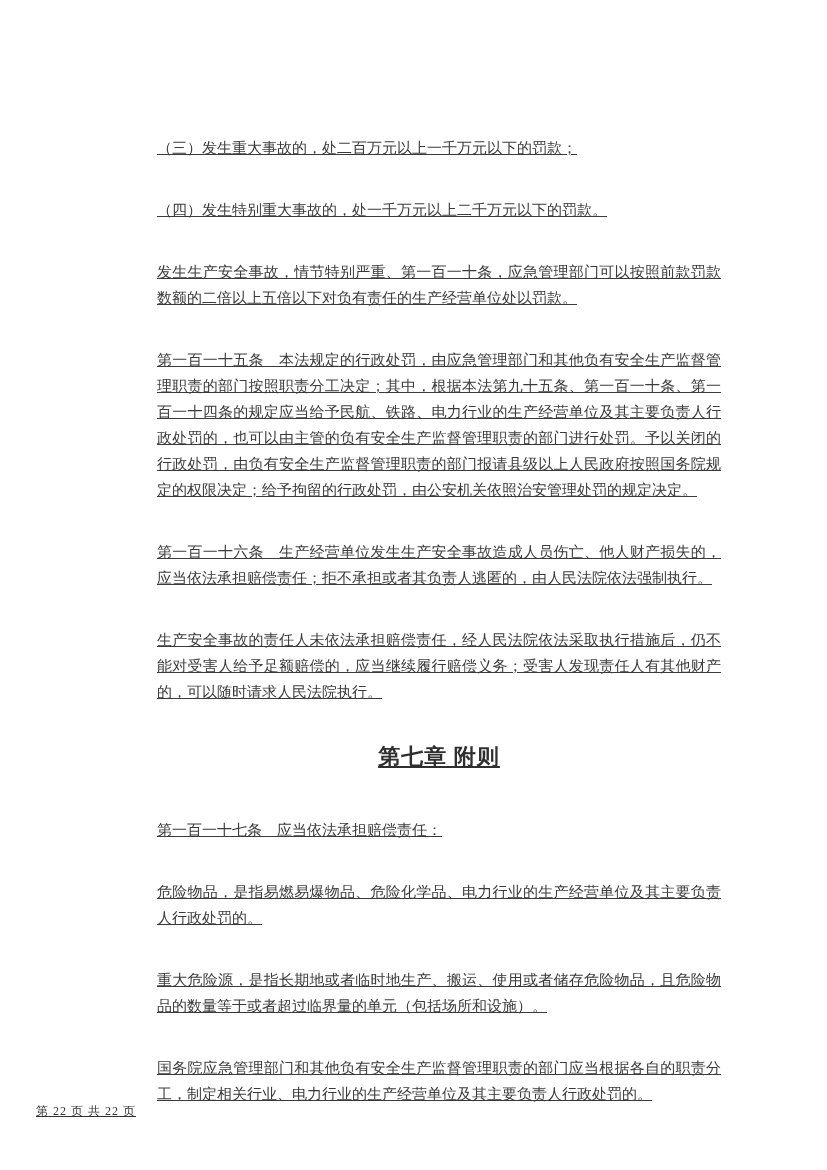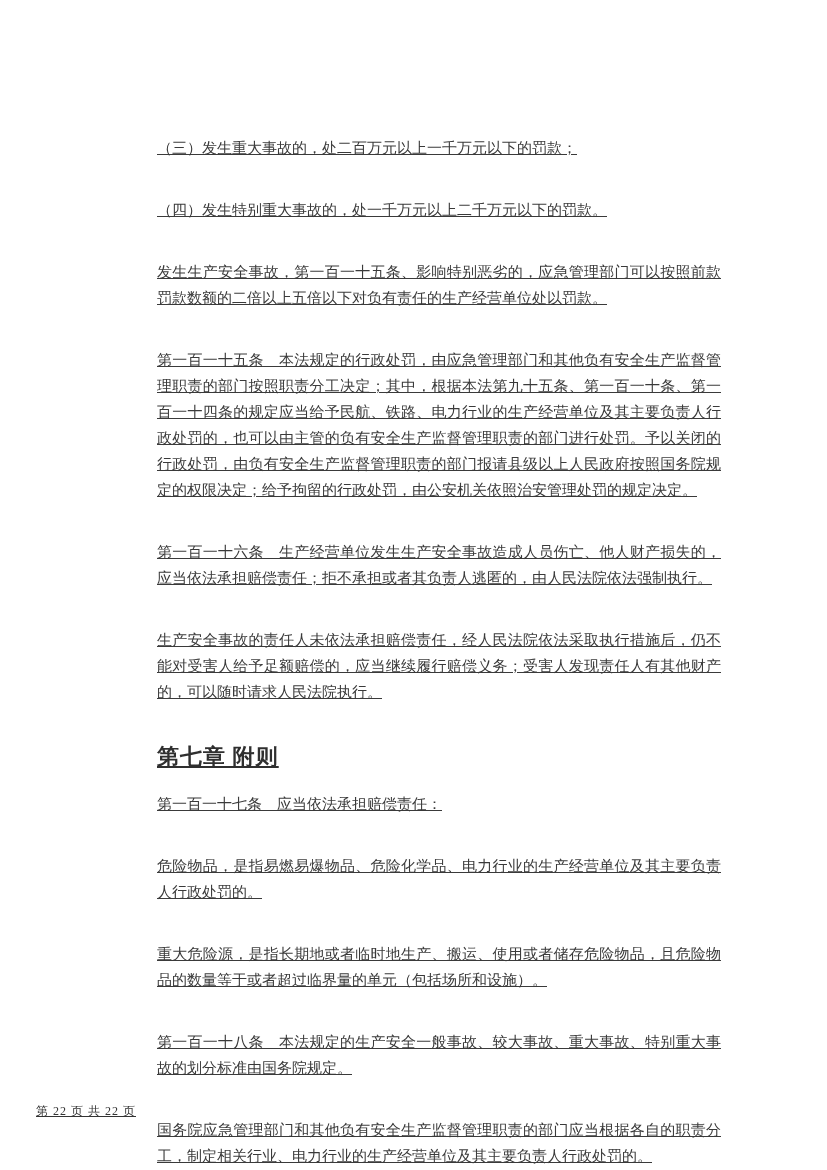--- a/index.html
+++ b/index.html
@@ -28,53 +28,53 @@
     text-align: justify;
     text-justify: inter-ideograph;
     margin-bottom: 18px;
     word-break: break-all;
     color: #3a3a3a;
   }
   .chapter-heading {
     font-size: 22px;
     line-height: 32px;
     font-weight: bold;
-    text-align: left;
+    text-align: center;
     color: #2f2f2f;
     margin-top: 0;
+    margin-bottom: 26px;
     letter-spacing: 1px;
   }
   .footer {
     position: absolute;
     top: 1076px;
     left: 0;
     width: 827px;
     text-align: left;
     font-size: 12px;
     color: #333333;
     letter-spacing: 1px;
   }
 </style>
 </head>
 <body>
 
 <div class="page">
   <div class="content">
     <p class="para">（三）发生重大事故的，处二百万元以上一千万元以下的罚款；</p>
     <p class="para">（四）发生特别重大事故的，处一千万元以上二千万元以下的罚款。</p>
-    <p class="para">发生生产安全事故，第一百一十五条、影响特别恶劣的，应急管理部门可以按照前款罚款数额的二倍以上五倍以下对负有责任的生产经营单位处以罚款。</p>
+    <p class="para">发生生产安全事故，情节特别严重、第一百一十条，应急管理部门可以按照前款罚款数额的二倍以上五倍以下对负有责任的生产经营单位处以罚款。</p>
     <p class="para">第一百一十五条　本法规定的行政处罚，由应急管理部门和其他负有安全生产监督管理职责的部门按照职责分工决定；其中，根据本法第九十五条、第一百一十条、第一百一十四条的规定应当给予民航、铁路、电力行业的生产经营单位及其主要负责人行政处罚的，也可以由主管的负有安全生产监督管理职责的部门进行处罚。予以关闭的行政处罚，由负有安全生产监督管理职责的部门报请县级以上人民政府按照国务院规定的权限决定；给予拘留的行政处罚，由公安机关依照治安管理处罚的规定决定。</p>
     <p class="para">第一百一十六条　生产经营单位发生生产安全事故造成人员伤亡、他人财产损失的，应当依法承担赔偿责任；拒不承担或者其负责人逃匿的，由人民法院依法强制执行。</p>
     <p class="para">生产安全事故的责任人未依法承担赔偿责任，经人民法院依法采取执行措施后，仍不能对受害人给予足额赔偿的，应当继续履行赔偿义务；受害人发现责任人有其他财产的，可以随时请求人民法院执行。</p>
 
     <h1 class="chapter-heading">第七章 附则</h1>
 
     <p class="para">第一百一十七条　应当依法承担赔偿责任：</p>
     <p class="para">危险物品，是指易燃易爆物品、危险化学品、电力行业的生产经营单位及其主要负责人行政处罚的。</p>
     <p class="para">重大危险源，是指长期地或者临时地生产、搬运、使用或者储存危险物品，且危险物品的数量等于或者超过临界量的单元（包括场所和设施）。</p>
-    <p class="para">第一百一十八条　本法规定的生产安全一般事故、较大事故、重大事故、特别重大事故的划分标准由国务院规定。</p>
     <p class="para">国务院应急管理部门和其他负有安全生产监督管理职责的部门应当根据各自的职责分工，制定相关行业、电力行业的生产经营单位及其主要负责人行政处罚的。</p>
   </div>
 
   <div class="footer">
     <span>第 22 页 共 22 页</span>
   </div>
 </div>
 
 </body></html>

